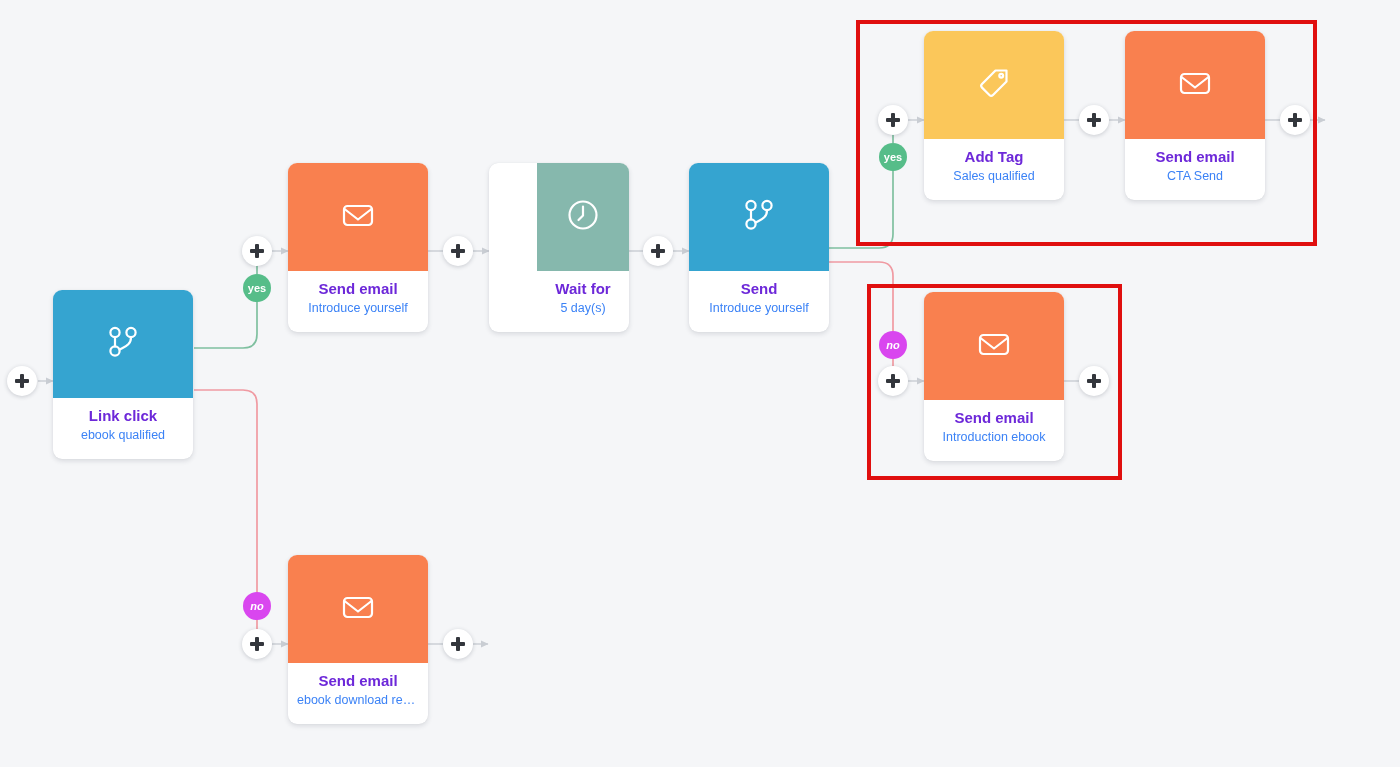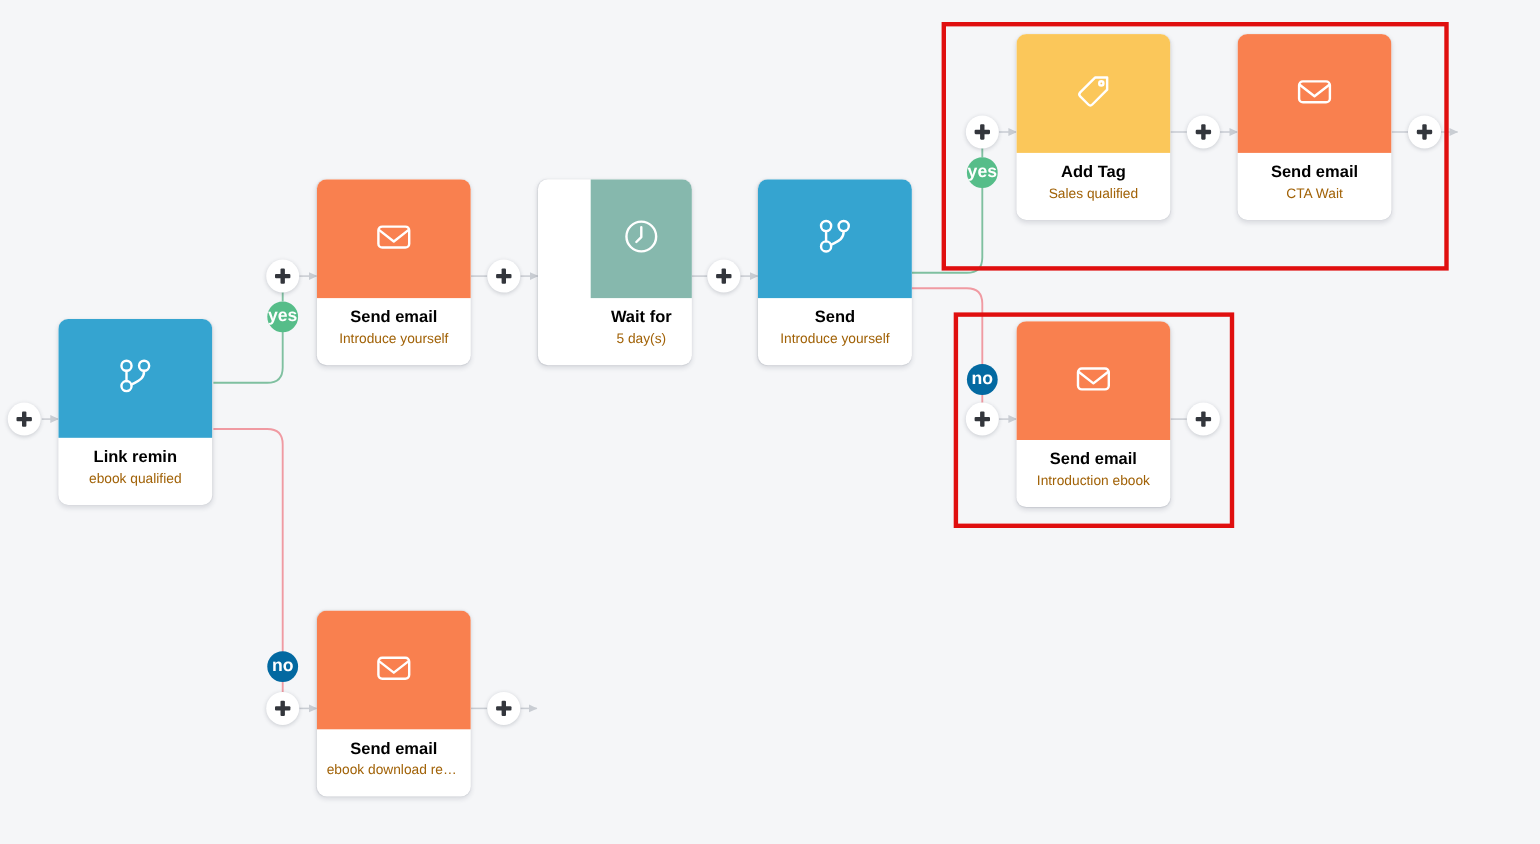--- a/index.html
+++ b/index.html
@@ -22,25 +22,25 @@
     border-radius: 9px;
     box-shadow: 0 2px 5px rgba(40,50,70,.14), 0 0 1px rgba(40,50,70,.10);
     overflow: hidden;
   }
   .node-head {
     height: 108px;
     display: flex; align-items: center; justify-content: center;
   }
   .node-body { padding: 8px 6px 15px; text-align: center; }
   .node-title {
-    font-size: 15px; font-weight: bold; color: #000000; line-height: 19px;
+    font-size: 15px; font-weight: bold; color: #6d28d9; line-height: 19px;
     white-space: nowrap;
   }
   .node-sub {
-    font-size: 12.5px; color: #a16207; line-height: 18px; margin-top: 1px;
+    font-size: 12.5px; color: #3b82f6; line-height: 18px; margin-top: 1px;
     white-space: nowrap; overflow: hidden; text-overflow: ellipsis;
     padding: 0 3px;
   }
   .c-blue   { background: #35a4d0; }
   .c-orange { background: #f9804f; }
   .c-teal   { background: #86b8ad; }
   .c-yellow { background: #fbc75a; }
 
   
   .plus {
@@ -52,24 +52,24 @@
   .plus::before, .plus::after {
     content: ""; position: absolute; background: #33363c; border-radius: 1px;
   }
   .plus::before { width: 14px; height: 4.2px; }
   .plus::after  { width: 4.2px; height: 14px; }
 
   
   .pill {
     position: absolute; width: 28px; height: 28px; border-radius: 50%;
     display: flex; align-items: center; justify-content: center;
-    color: #fff; font-size: 16px; font-weight: bold; z-index: 5;
+    color: #fff; font-size: 11px; font-weight: bold; z-index: 5;
   }
   .pill-yes { background: #56bd89; }
-  .pill-no  { background: #0369a1; }
+  .pill-no  { background: #d946ef; font-style: italic; }
 
   
   .hl {
     position: absolute; border: 4px solid #e00f0f; z-index: 8; pointer-events: none;
   }
 
   .arrow-head { fill: #c9cdd3; }
 </style>
 </head>
 <body>
@@ -125,21 +125,21 @@
         <div class="node-head c-blue">
        <span><svg xmlns="http://www.w3.org/2000/svg" width="48" height="48" viewBox="0 0 48 48" fill="none" stroke="#ffffff" stroke-width="2.2" stroke-linecap="round" stroke-linejoin="round">
               <circle cx="16" cy="14.5" r="4.6"></circle>
               <circle cx="32" cy="14.5" r="4.6"></circle>
               <circle cx="16" cy="33" r="4.6"></circle>
               <path d="M16 19.2 L16 28.4"></path>
               <path d="M32 19.2 C32 27 26 28.6 20.6 31.6"></path>
             </svg></span>
      </div>
      <div class="node-body">
-       <div class="node-title">Link remin</div>
+       <div class="node-title">Link click</div>
        <div class="node-sub">ebook qualified</div>
      </div>
       </div>
       <div class="node" style="left: 288px; top: 163px;">
         <div class="node-head c-orange">
        <span><svg xmlns="http://www.w3.org/2000/svg" width="48" height="48" viewBox="0 0 48 48" fill="none" stroke="#ffffff" stroke-width="2.2" stroke-linecap="round" stroke-linejoin="round">
               <rect x="10" y="15" width="28" height="19" rx="3.5"></rect>
               <path d="M10.5 18 L24 28.5 L37.5 18"></path>
             </svg></span>
      </div>
@@ -189,21 +189,21 @@
       </div>
       <div class="node" style="left: 1125px; top: 31px;">
         <div class="node-head c-orange">
        <span><svg xmlns="http://www.w3.org/2000/svg" width="48" height="48" viewBox="0 0 48 48" fill="none" stroke="#ffffff" stroke-width="2.2" stroke-linecap="round" stroke-linejoin="round">
               <rect x="10" y="15" width="28" height="19" rx="3.5"></rect>
               <path d="M10.5 18 L24 28.5 L37.5 18"></path>
             </svg></span>
      </div>
      <div class="node-body">
        <div class="node-title">Send email</div>
-       <div class="node-sub">CTA Wait</div>
+       <div class="node-sub">CTA Send</div>
      </div>
       </div>
       <div class="node" style="left: 924px; top: 292px;">
         <div class="node-head c-orange">
        <span><svg xmlns="http://www.w3.org/2000/svg" width="48" height="48" viewBox="0 0 48 48" fill="none" stroke="#ffffff" stroke-width="2.2" stroke-linecap="round" stroke-linejoin="round">
               <rect x="10" y="15" width="28" height="19" rx="3.5"></rect>
               <path d="M10.5 18 L24 28.5 L37.5 18"></path>
             </svg></span>
      </div>
      <div class="node-body">

